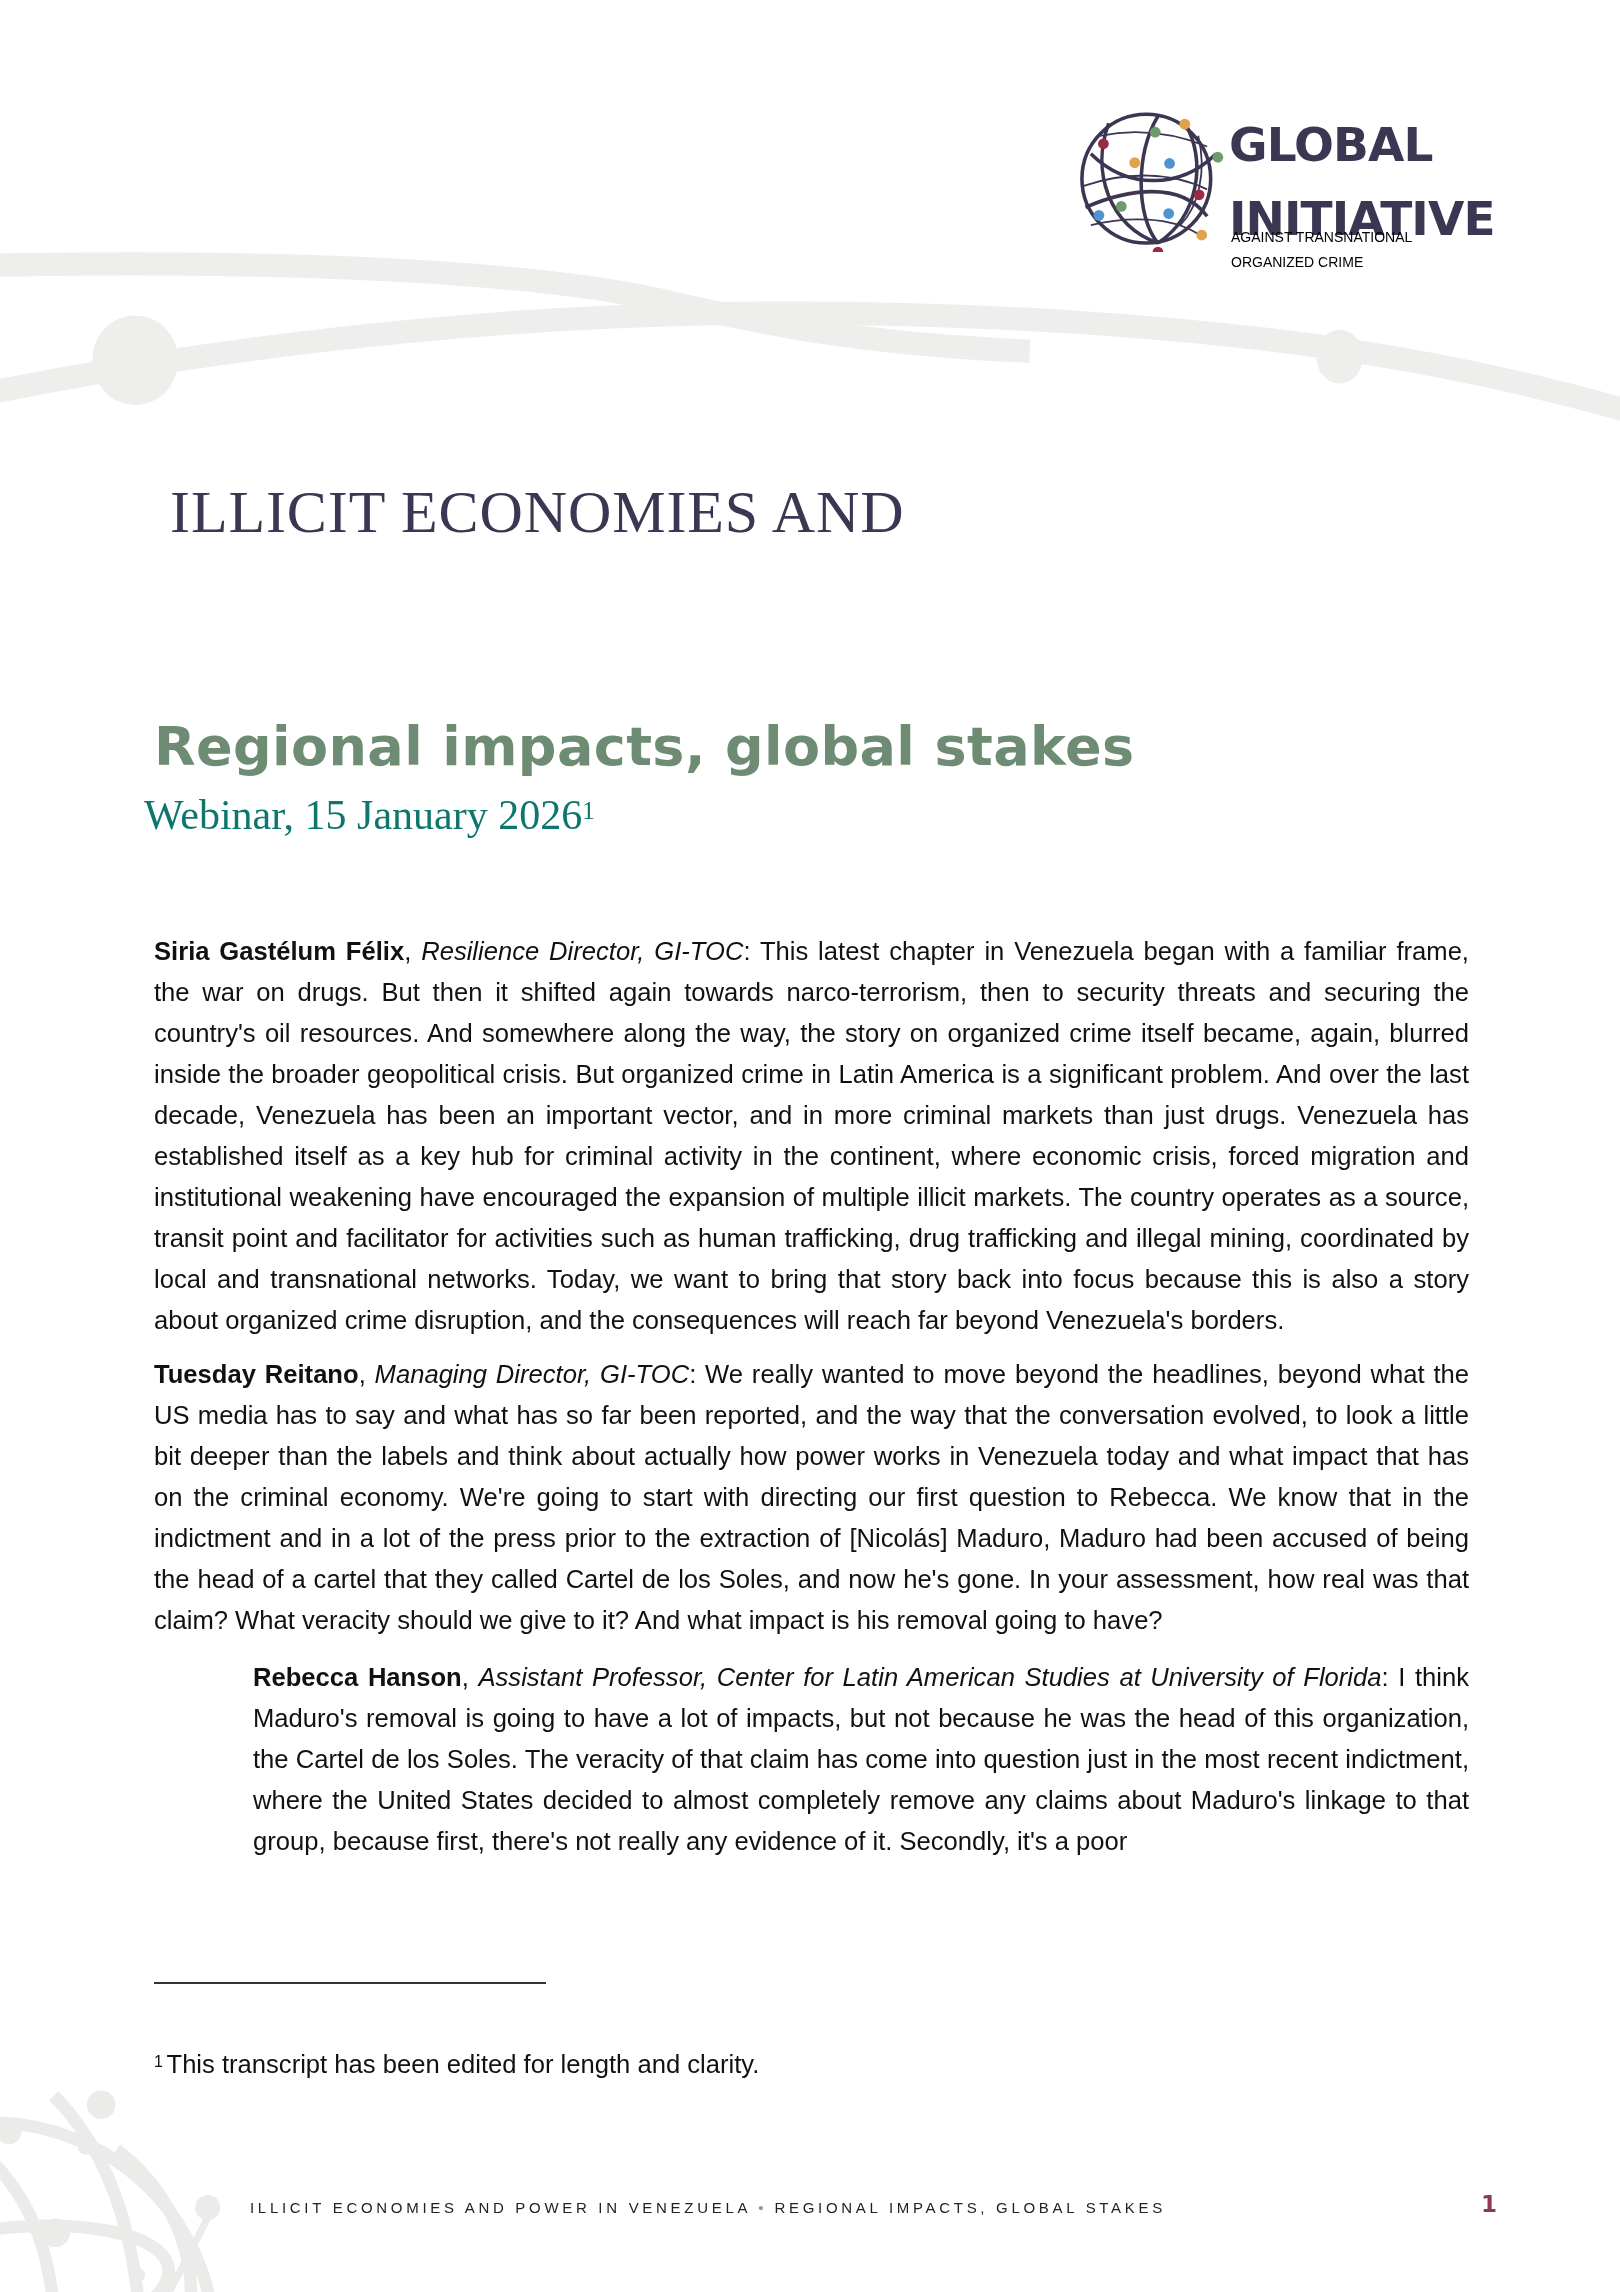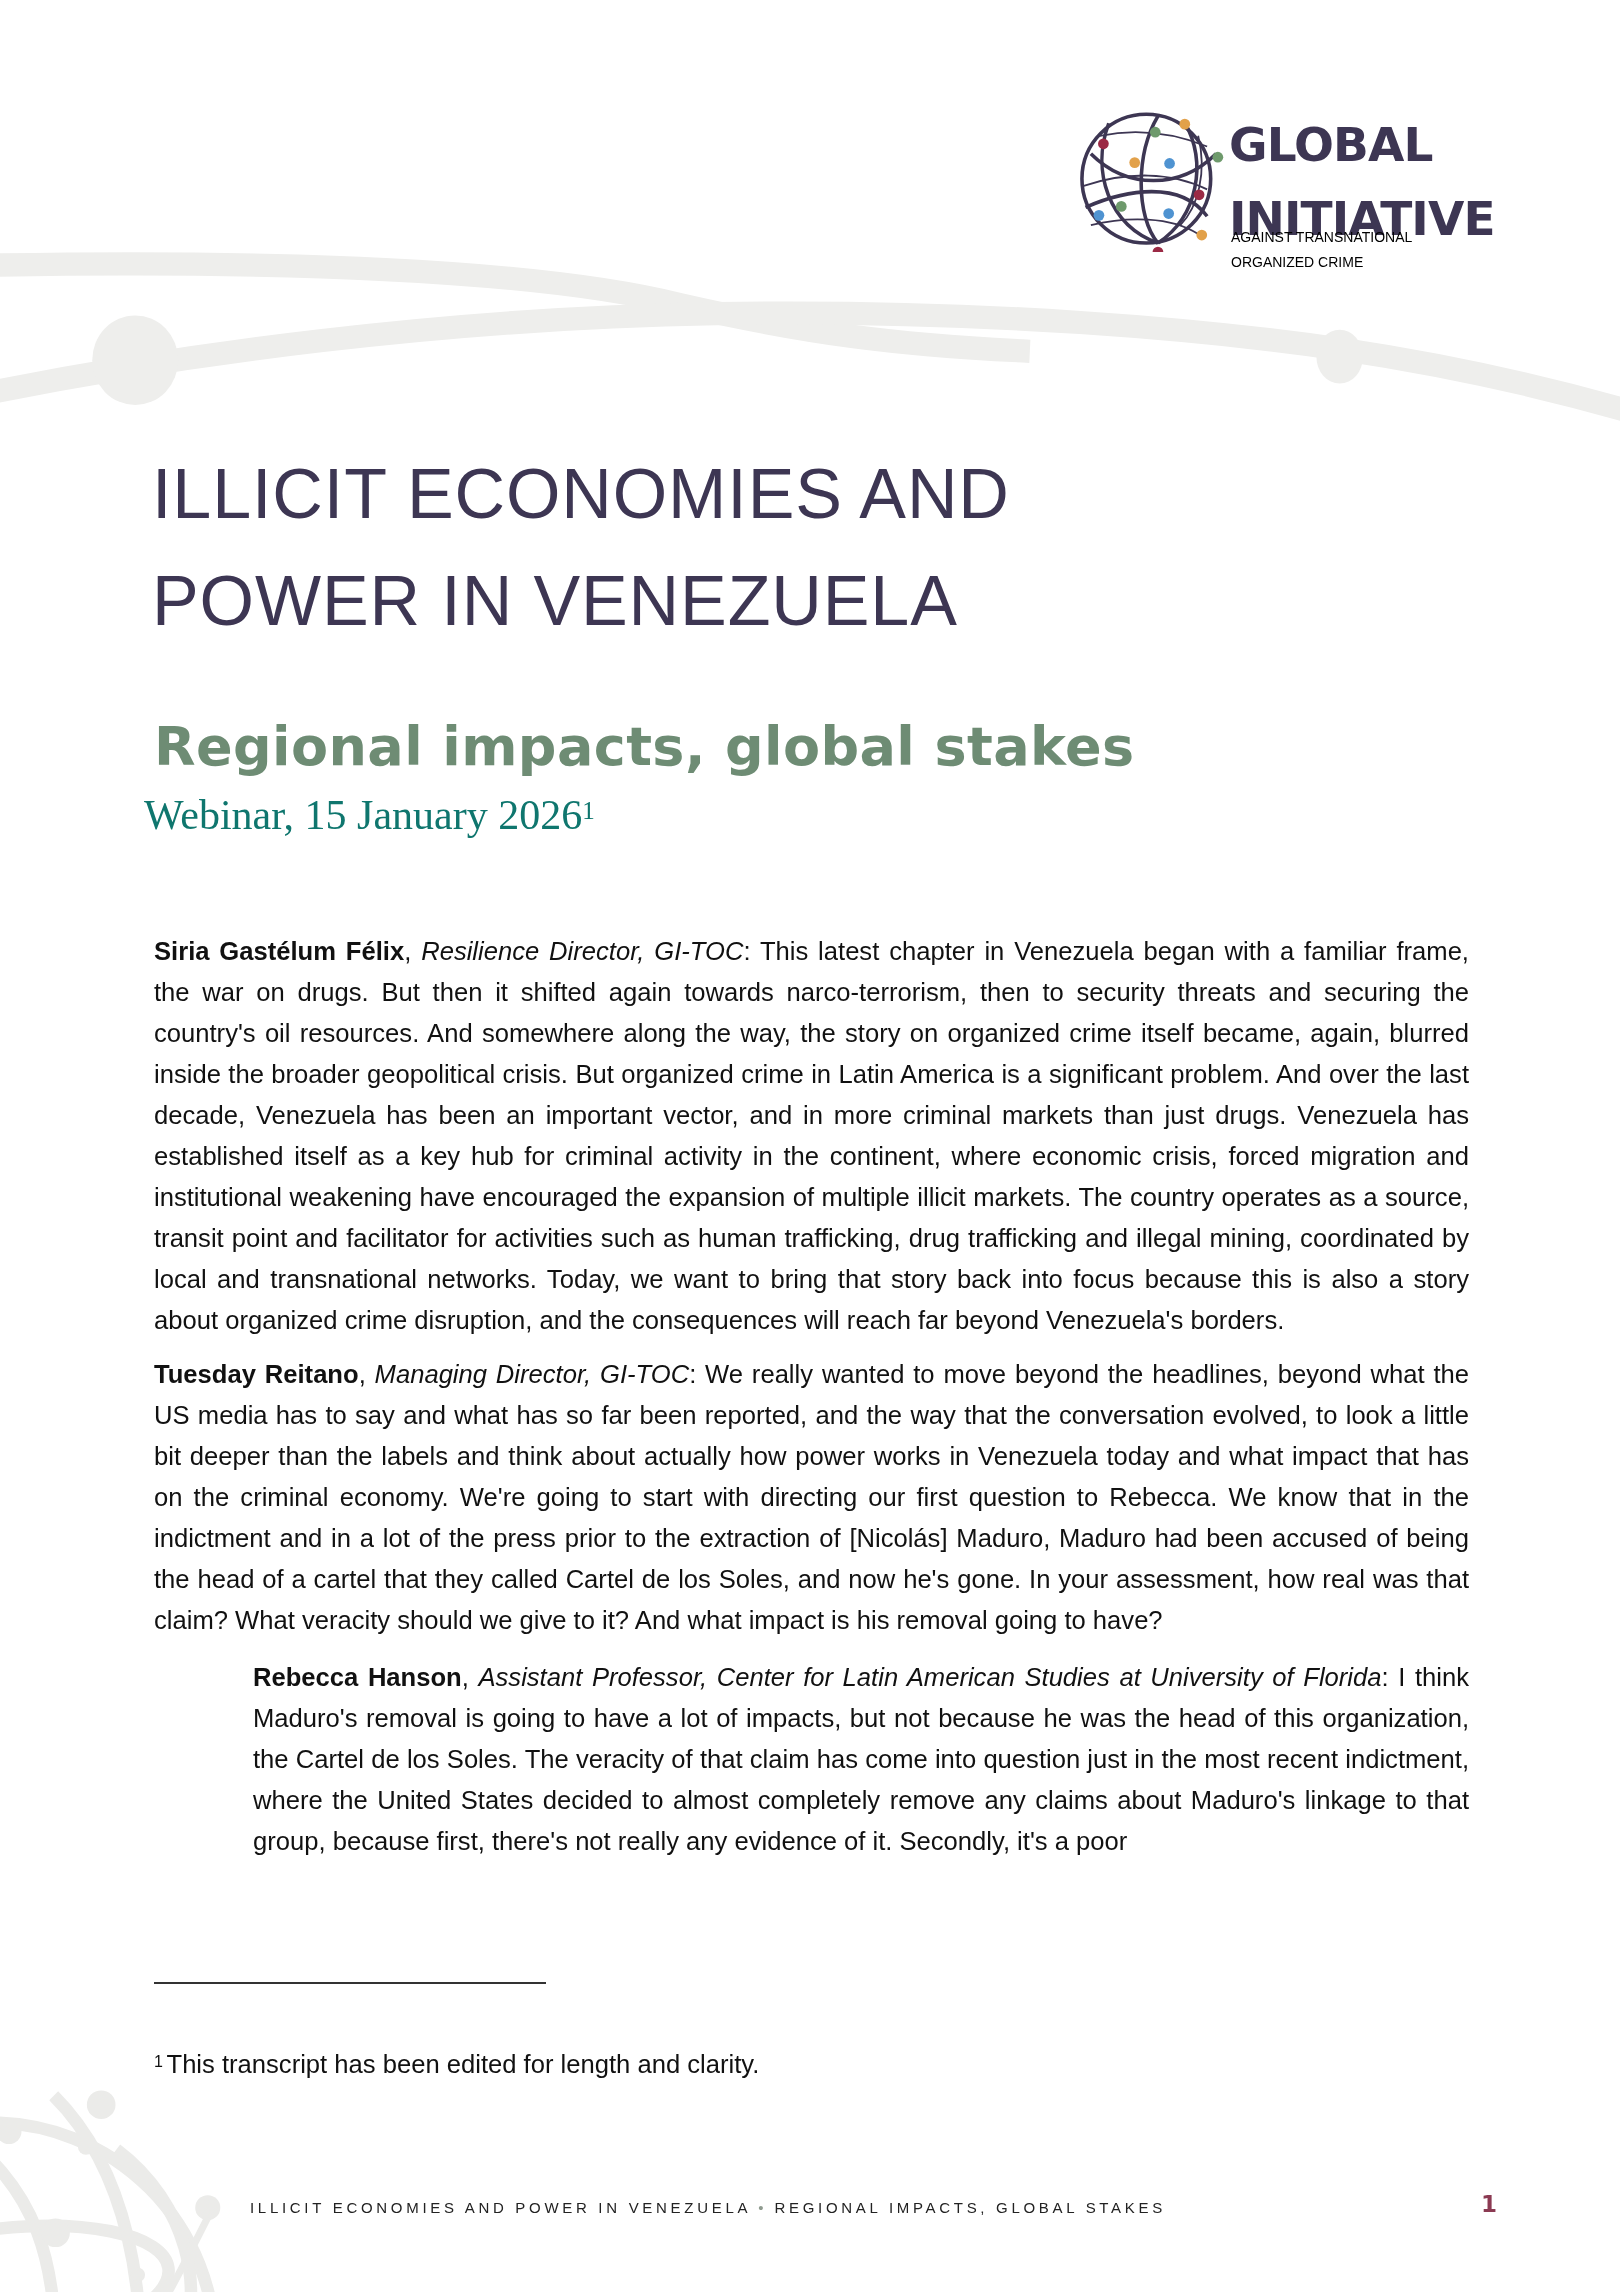--- a/index.html
+++ b/index.html
@@ -7,21 +7,21 @@
   .deco { position: absolute; left: 0; top: 0; width: 1620px; height: 2293px; pointer-events: none; }
   .logo { position: absolute; left: 1073px; top: 100px; width: 448px; height: 188px; }
   .logo svg { position: absolute; left: 0; top: 0; }
   .logo-word { position: absolute; left: 156px; font-family: "DejaVu Sans", sans-serif; font-weight: bold; color: #3d3653; font-size: 47px; line-height: 50px; letter-spacing: -0.9px; }
   .logo-word.l1 { top: 19.7px; }
   .logo-word.l2 { top: 70px; margin-top: 24px; }
   .logo-sub { position: absolute; left: 158px; font-family: "Liberation Sans", sans-serif; color: #000000; font-size: 14px; line-height: 25px; letter-spacing: 0px; }
   .logo-sub.s1 { top: 125px; }
   .logo-sub.s2 { top: 150px; }
 
-  .title { position: absolute; left: 152px; top: 441px; width: 1343px; margin: 0; font-family: Liberation Sans, sans-serif; font-weight: normal; font-size: 70px; line-height: 107px; color: #3d3653; letter-spacing: 0.9px; }
+  .title { position: absolute; left: 152px; top: 441px; width: 1343px; margin: 18px; font-family: Liberation Serif, serif; font-weight: normal; font-size: 60px; line-height: 107px; color: #3d3653; letter-spacing: 0.9px; }
   .title span { display: block; white-space: nowrap; }
   .subtitle { position: absolute; left: 154px; top: 713px; margin: 0; font-family: "DejaVu Sans", sans-serif; font-weight: bold; font-size: 54px; line-height: 68px; color: #6e8c74; letter-spacing: 0.4px; }
   .date { position: absolute; left: 144px; top: 788px; font-family: Liberation Serif, serif; font-size: 42px; line-height: 54px; color: #0f766e; }
   .date sup { font-size: 25px; vertical-align: top; position: relative; top: -3.6px; }
 
   .body { position: absolute; left: 154px; top: 931px; width: 1315px; font-family: "Liberation Sans", sans-serif; font-size: 25.6px; line-height: 41px; color: #111111; text-align: justify; }
   .body p { margin: 0 0 12.5px 0; }
   .body p.indent { margin-left: 99px; margin-top: 16px; }
   .body .speaker { font-weight: bold; }
   .body .role { font-style: italic; margin-top: 25px; }
@@ -99,21 +99,20 @@
     </g>
   </svg>
   <div class="logo-word l1">GLOBAL</div>
   <div class="logo-word l2">INITIATIVE</div>
   <div class="logo-sub s1">AGAINST TRANSNATIONAL</div>
   <div class="logo-sub s2">ORGANIZED CRIME</div>
 </div>
 
 <h1 class="title">
   <span>ILLICIT ECONOMIES AND</span>
-  <span>POWER IN VENEZUELA</span>
 </h1>
 <h2 class="subtitle">Regional impacts, global stakes</h2>
 <div class="date"><span>Webinar, 15 January 2026</span><sup>1</sup></div>
 
 <div class="body">
   <p><span class="speaker">Siria Gastélum Félix</span><span>, </span><span class="role">Resilience Director, GI-TOC</span><span>: </span><span>This latest chapter in Venezuela began with a familiar frame, the war on drugs. But then it shifted again towards narco-terrorism, then to security threats and securing the country's oil resources. And somewhere along the way, the story on organized crime itself became, again, blurred inside the broader geopolitical crisis. But organized crime in Latin America is a significant problem. And over the last decade, Venezuela has been an important vector, and in more criminal markets than just drugs. Venezuela has established itself as a key hub for criminal activity in the continent, where economic crisis, forced migration and institutional weakening have encouraged the expansion of multiple illicit markets. The country operates as a source, transit point and facilitator for activities such as human trafficking, drug trafficking and illegal mining, coordinated by local and transnational networks. Today, we want to bring that story back into focus because this is also a story about organized crime disruption, and the consequences will reach far beyond Venezuela's borders.</span></p>
   <p><span class="speaker">Tuesday Reitano</span><span>, </span><span class="role">Managing Director, GI-TOC</span><span>: </span><span>We really wanted to move beyond the headlines, beyond what the US media has to say and what has so far been reported, and the way that the conversation evolved, to look a little bit deeper than the labels and think about actually how power works in Venezuela today and what impact that has on the criminal economy. We're going to start with directing our first question to Rebecca. We know that in the indictment and in a lot of the press prior to the extraction of [Nicolás] Maduro, Maduro had been accused of being the head of a cartel that they called Cartel de los Soles, and now he's gone. In your assessment, how real was that claim? What veracity should we give to it? And what impact is his removal going to have?</span></p>
   <p class="indent"><span class="speaker">Rebecca Hanson</span><span>, </span><span class="role">Assistant Professor, Center for Latin American Studies at University of Florida</span><span>: </span><span>I think Maduro's removal is going to have a lot of impacts, but not because he was the head of this organization, the Cartel de los Soles. The veracity of that claim has come into question just in the most recent indictment, where the United States decided to almost completely remove any claims about Maduro's linkage to that group, because first, there's not really any evidence of it. Secondly, it's a poor</span></p>
 </div>
 

